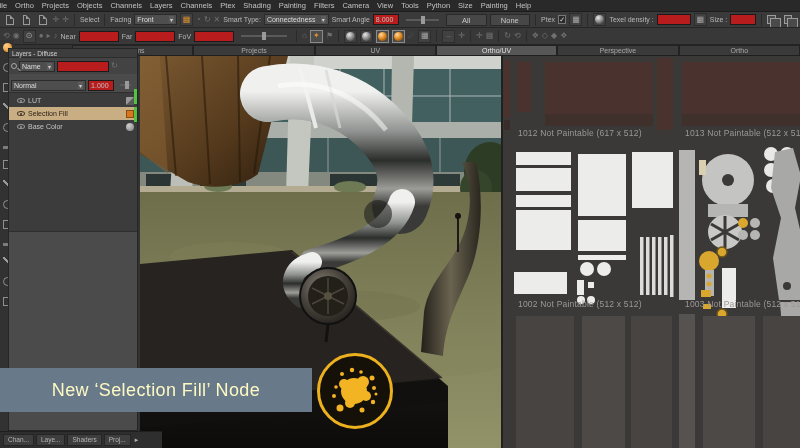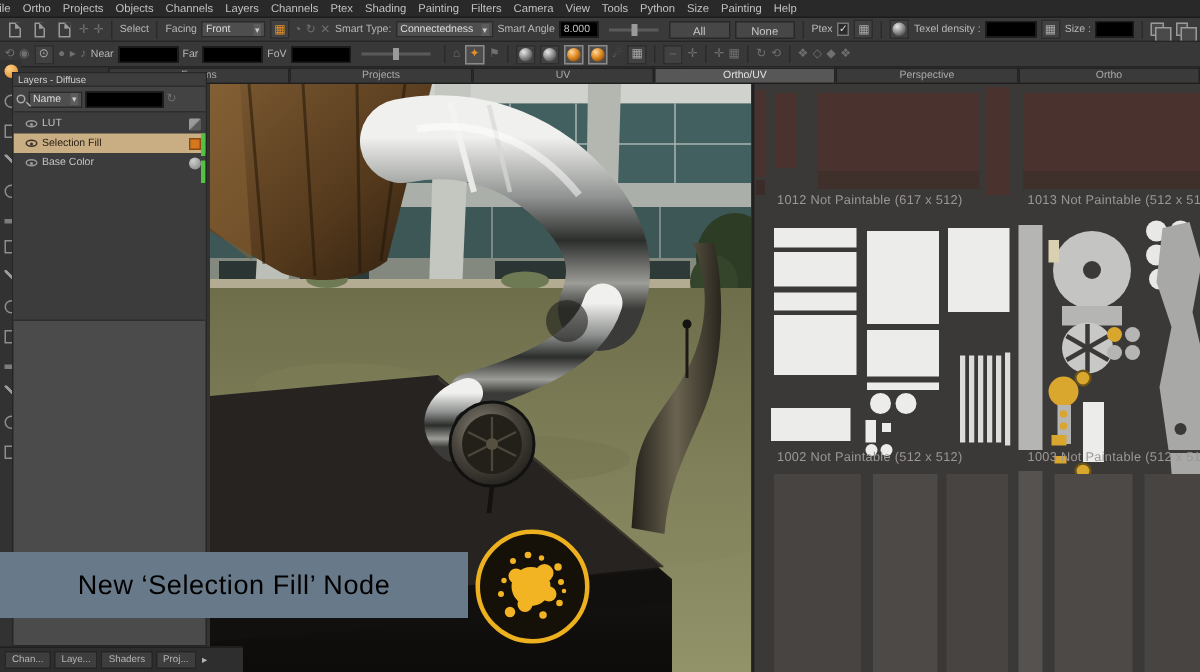--- a/index.html
+++ b/index.html
@@ -22,21 +22,21 @@
     position:absolute; left:0; top:12px; width:800px; height:16px;
     background:#3a3a3a; border-bottom:1px solid #262626;
     display:flex; align-items:center; gap:3px; padding:0 3px; overflow:hidden; white-space:nowrap;
   }
   .toolbar2 {
     position:absolute; left:0; top:28px; width:800px; height:17px;
     background:#383838; border-bottom:1px solid #242424;
     display:flex; align-items:center; gap:3px; padding:0 3px; overflow:hidden; white-space:nowrap;
   }
   .tlabel { font-size:7px; color:#b8b8b8; }
-  .tfield { background:#000000; border:1px solid #1b1b1b; color:#c0c0c0; font-size:7px;
+  .tfield { background:#b91c1c; border:1px solid #1b1b1b; color:#c0c0c0; font-size:7px;
             height:11px; width:34px; padding:0 2px; font-family:"Liberation Sans",sans-serif; }
   .tfield.sm { width:26px; }
   .tdrop { background:#4e4e4e; border:1px solid #2b2b2b; color:#ddd; font-size:7px; height:11px;
            display:inline-flex; align-items:center; justify-content:space-between; padding:0 2px; }
   .tdrop .car { font-size:6px; color:#ccc; margin-left:3px; background:#5c5c5c; padding:0 1px; }
   .tbtn { background:#474747; border:1px solid #282828; color:#c8c8c8; font-size:7.5px;
           height:12px; width:44px; text-align:center; line-height:11px; }
   .sep { width:1px; height:12px; background:#2a2a2a; margin:0 2px; }
   .doc-ic { width:8px; height:10px; border:1px solid #9a9a9a; background:#3a3a3a; margin:0 3px; position:relative; }
   .doc-ic::after { content:''; position:absolute; right:-1px; top:-1px; border:2px solid #3a3a3a;
@@ -94,21 +94,21 @@
   .lname { flex:1; overflow:hidden; }
   .swatch { width:8px; height:8px; flex:none; }
   .swatch.orange { background:#d8781e; border:1px solid #8a4a10; }
   .swatch.circle { width:8px; height:8px; border-radius:50%;
                    background:radial-gradient(circle at 35% 30%, #cfcfcf, #7e7e7e); }
   .swatch.brush { background:linear-gradient(135deg,#9a9a9a 45%, #5a5a5a 55%); border-radius:1px; }
   .green-bar { position:absolute; right:0; width:3px; background:#53c243; }
   
   .banner { position:absolute; left:0; top:368px; width:312px; height:44px; background:#68798a;
             display:flex; align-items:center; justify-content:center; z-index:30; }
-  .banner-text { color:#000000; font-size:18px; font-weight:300; letter-spacing:0.4px; }
+  .banner-text { color:#fef9c3; font-size:18px; font-weight:300; letter-spacing:0.4px; }
   .badge { position:absolute; left:317px; top:353px; width:76px; height:76px; border-radius:50%;
            background:#151109; border:3px solid #edb11f; z-index:31;
            display:flex; align-items:center; justify-content:center; }
   
   .btabs { position:absolute; left:0; top:431px; width:162px; height:17px; background:#2e2e2e;
            display:flex; align-items:center; gap:2px; padding:0 3px; border-top:1px solid #1f1f1f; z-index:32; }
   .btab { background:#3e3e3e; border:1px solid #252525; color:#b5b5b5; font-size:6.5px;
           padding:1px 4px; line-height:8px; }
   .btab-arrow { color:#b5b5b5; font-size:7px; margin-left:2px; }
   
@@ -506,20 +506,30 @@
     <div class="pal-title">Layers - Diffuse</div>
     <div class="pal-search">
       <span class="mag"></span>
       <span class="tdrop" style="width:36px">
         <span>Name</span>
         <span class="car">▾</span>
       </span>
       <input class="tfield" style="width: 52px;" readonly="">
       <span class="gicon dim">↻</span>
     </div>
+    <div class="pal-blend">
+      <span class="tdrop" style="width:82px">
+        <span>Normal</span>
+        <span class="car">▾</span>
+      </span>
+      <input class="tfield sm" readonly="" value="1.000" style="">
+      <span class="slider" style="width:12px">
+          <span class="thumb"></span>
+        </span>
+    </div>
     <div class="pal-list">
       <div class="layer-row">
         <span class="eye"></span>
         <span class="lname">LUT</span>
         <span class="swatch brush"></span>
       </div>
       <div class="layer-row selected" style="background:#c9ae84;">
         <span class="eye"></span>
         <span class="lname">Selection Fill</span>
         <span class="swatch orange"></span>

